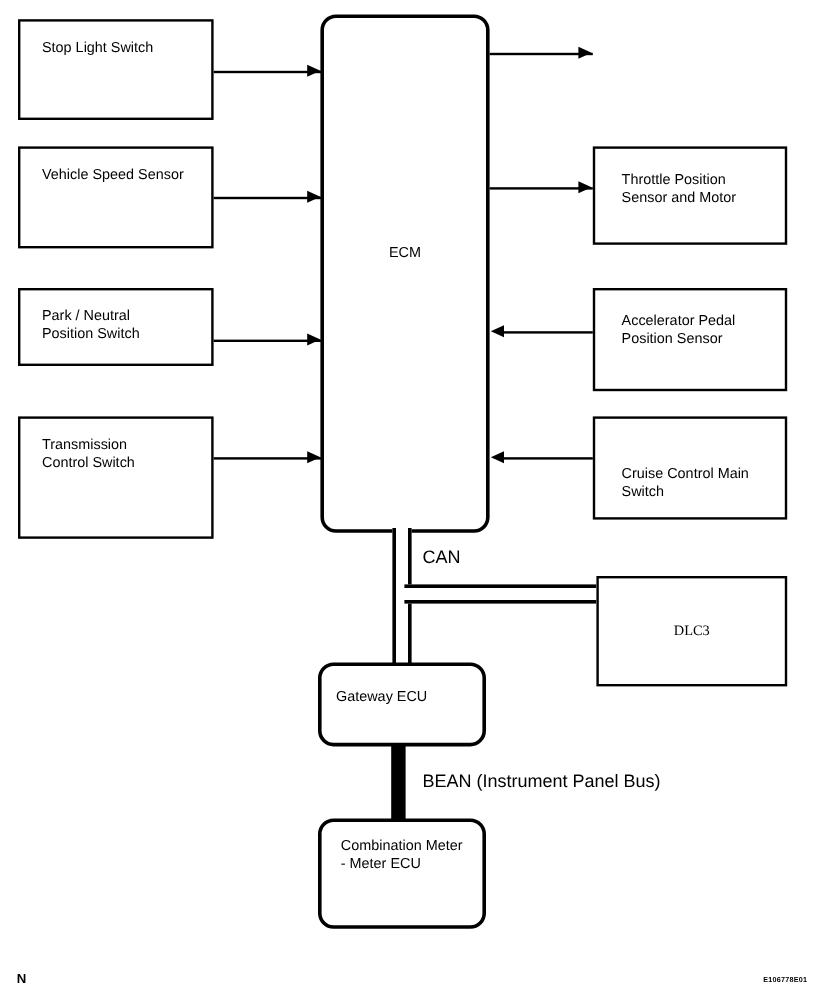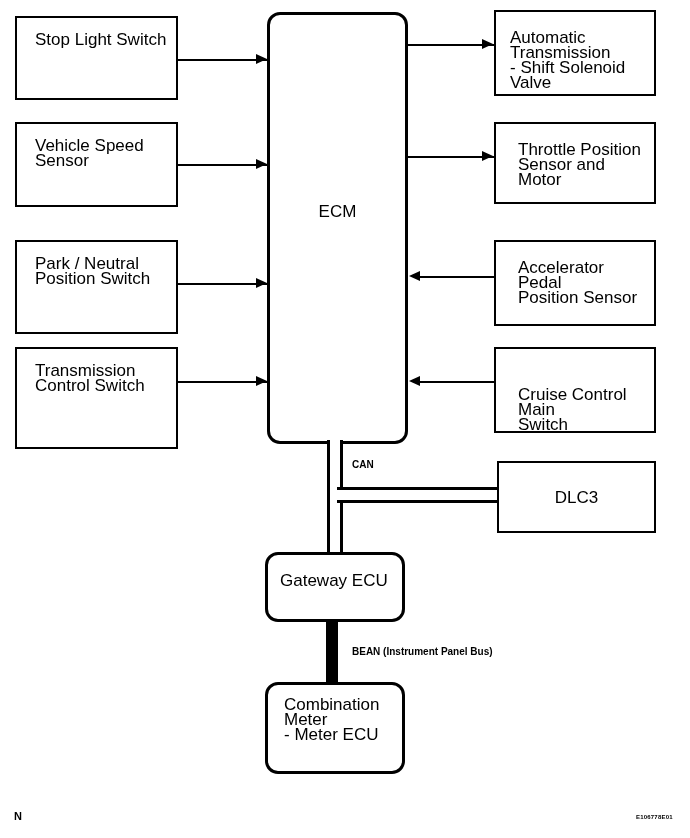--- a/index.html
+++ b/index.html
@@ -14,21 +14,21 @@
     background:#ffffff;
     overflow:hidden;
   }
 
   
   .box{
     position:absolute;
     box-sizing:border-box;
     border:2px solid #000;
     background:#fff;
-    font-size:17px;
+    font-size:12px;
     line-height:15px;
     color:#000;
     white-space:pre-line;
   }
   .box.sharp{border-radius:0;}
   .box.round{border-radius:13px; border-width:3px;}
 
   
   .box .label{
     position:absolute;
@@ -84,25 +84,24 @@
   }
 
   
   .bean{
     position:absolute;
     background:#000;
   }
 
   .buslabel{
     position:absolute;
-    font-size:10px;
+    font-size:15px;
     line-height:14px;
     color:#000;
     white-space:nowrap;
-    font-weight:bold;
   }
 
   .footmark{
     position:absolute;
     font-size:11px;
     font-weight:bold;
     color:#000;
   }
   .figid{
     position:absolute;
@@ -122,42 +121,38 @@
   </div>
   <div class="hline" style="left:178px;top:59px;width:90px;"></div>
   <div class="arrow-r" style="left:256px;top:54px;"></div>
 
   <div class="box sharp" style="left:15px;top:122px;width:163px;height:85px;">
     <div class="label">Vehicle Speed Sensor</div>
   </div>
   <div class="hline" style="left:178px;top:164px;width:90px;"></div>
   <div class="arrow-r" style="left:256px;top:159px;"></div>
 
-  <div class="box sharp" style="left:15px;top:240px;width:163px;height:94px;">
+  <div class="box sharp" style="left:15px;top:240px;width:163px;height:65px;">
     <div class="label">Park / Neutral
 Position Switch</div>
   </div>
   <div class="hline" style="left:178px;top:283px;width:90px;"></div>
   <div class="arrow-r" style="left:256px;top:278px;"></div>
 
   <div class="box sharp" style="left:15px;top:347px;width:163px;height:102px;">
     <div class="label">Transmission
 Control Switch</div>
   </div>
   <div class="hline" style="left:178px;top:381px;width:90px;"></div>
   <div class="arrow-r" style="left:256px;top:376px;"></div>
 
   <div class="box round center" style="left:267px;top:12px;width:141px;height:432px;">
     <div class="label" style="top:46%;">ECM</div>
   </div>
 
-  <div class="box sharp center-top" style="left:494px;top:10px;width:162px;height:86px;">
-    <div class="label" style="left:14px;right:6px;text-align:left;">Automatic Transmission
-- Shift Solenoid Valve</div>
-  </div>
   <div class="hline" style="left:408px;top:44px;width:86px;"></div>
   <div class="arrow-r" style="left:482px;top:39px;"></div>
 
   <div class="box sharp center-top" style="left:494px;top:122px;width:162px;height:82px;">
     <div class="label" style="left:22px;right:6px;text-align:left;">Throttle Position
 Sensor and Motor</div>
   </div>
   <div class="hline" style="left:408px;top:156px;width:86px;"></div>
   <div class="arrow-r" style="left:482px;top:151px;"></div>
 
@@ -174,21 +169,21 @@
   </div>
   <div class="hline" style="left:420px;top:381px;width:74px;"></div>
   <div class="arrow-l" style="left:409px;top:376px;"></div>
 
   <div class="can-v" style="left:327px;top:440px;height:115px;"></div>
 
   <div class="can-h" style="left:337px;top:487px;width:160px;"></div>
 
   <div class="buslabel" style="left:352px;top:458px;">CAN</div>
 
-  <div class="box sharp center" style="left:497px;top:461px;width:159px;height:72px;">
+  <div class="box sharp center" style="left:497px;top:480px;width:159px;height:92px;font-family:Liberation Serif, serif;">
     <div class="label">DLC3</div>
   </div>
 
   <div class="box round center-top" style="left:265px;top:552px;width:140px;height:70px;">
     <div class="label">Gateway ECU</div>
   </div>
 
   <div class="bean" style="left:326px;top:620px;width:12px;height:66px;"></div>
   <div class="buslabel" style="left:352px;top:645px;">BEAN (Instrument Panel Bus)</div>
 

